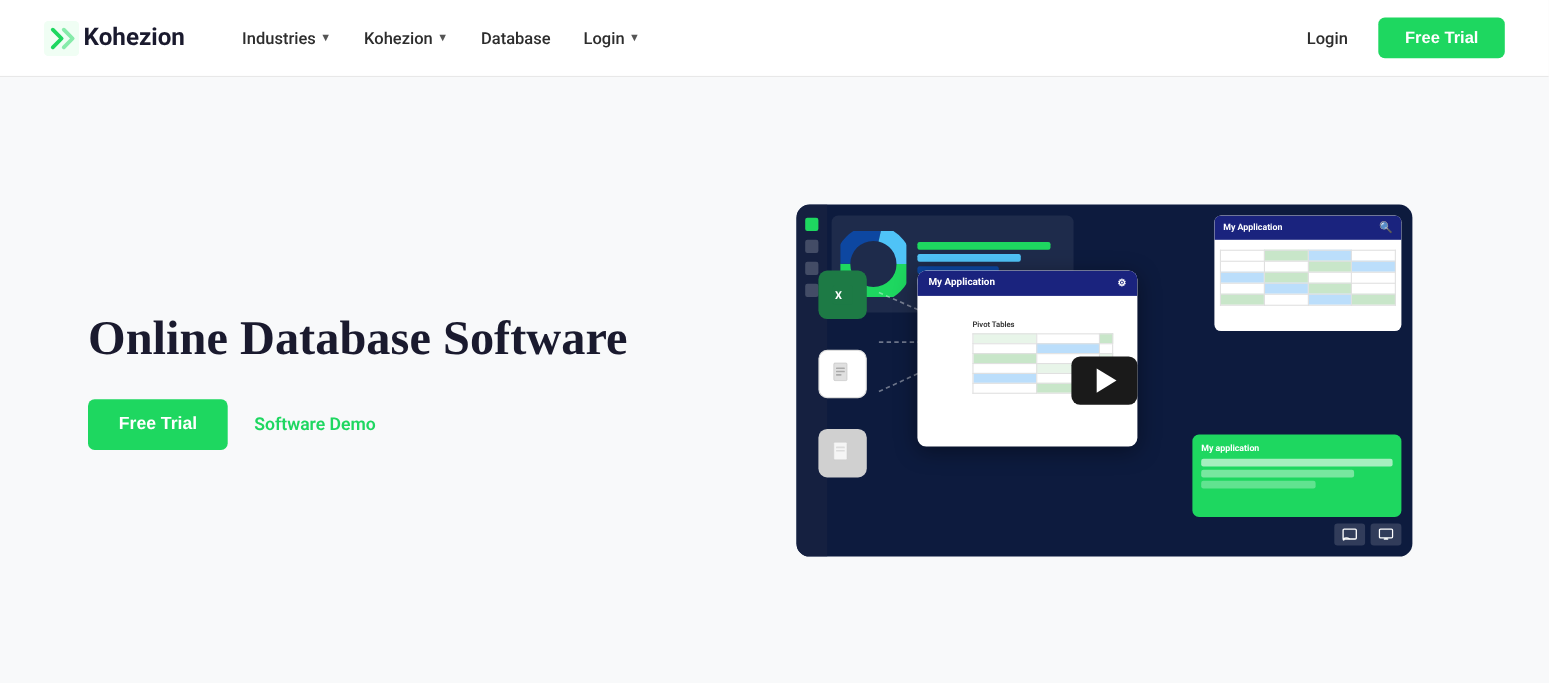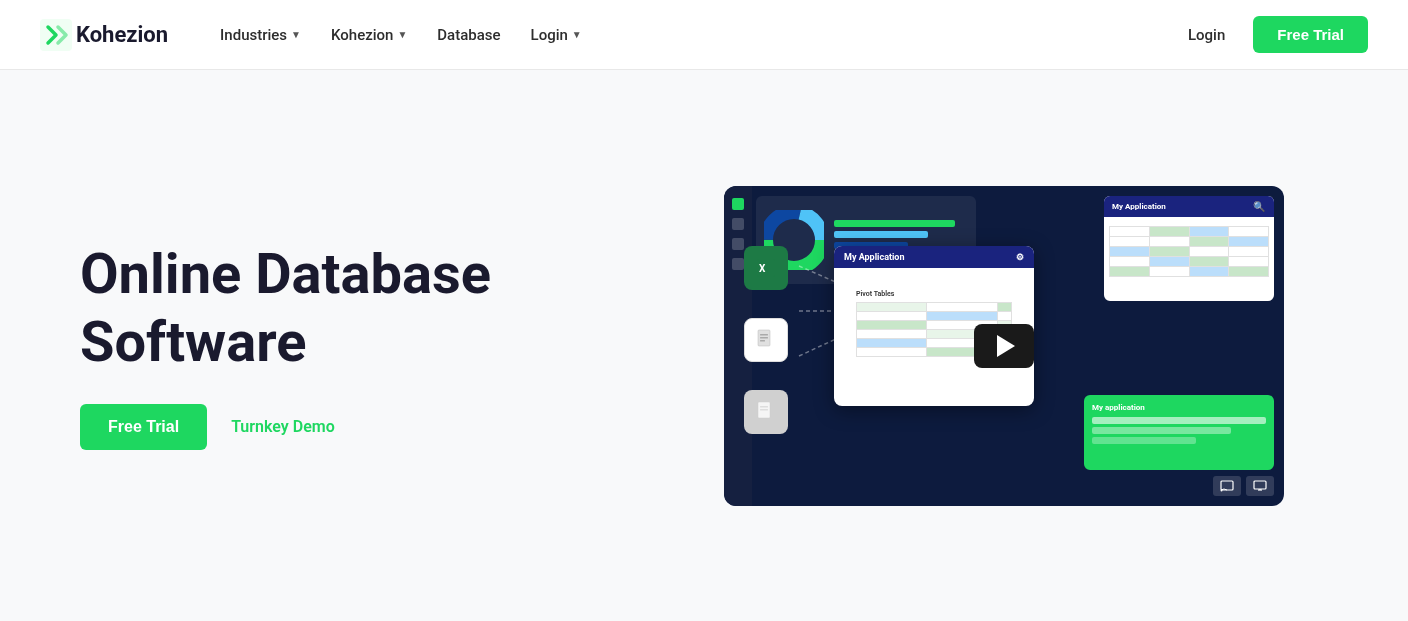--- a/index.html
+++ b/index.html
@@ -86,25 +86,26 @@
       align-items: center;
       padding: 60px 80px 60px 80px;
       min-height: 551px;
       gap: 80px;
     }
     .hero-left {
       flex: 0 0 520px;
       max-width: 520px;
     }
     .hero-title {
-      font-size: 56px;
+      font-size: 44px;
       font-weight: 700;
       color: #1a1a2e;
       line-height: 1.2;
       margin-bottom: 28px;
+      font-family: Liberation Serif, serif;
     }
     .hero-description {
       font-size: 16px;
       color: #555;
       line-height: 1.7;
       margin-bottom: 40px;
     }
     .hero-buttons {
       display: flex;
       align-items: center;
@@ -267,21 +268,21 @@
     <span class="nav-login">Login</span>
     <button class="nav-free-trial">Free Trial</button>
   </div>
 </nav>
 
 <section class="hero">
   <div class="hero-left">
     <h1 class="hero-title">Online Database Software</h1>
     <div class="hero-buttons">
       <button class="btn-free-trial">Free Trial</button>
-      <a class="btn-schedule-demo" href="#">Turnkey Demo</a>
+      <a class="btn-schedule-demo" href="#">Software Demo</a>
     </div>
   </div>
 
   <div class="hero-right">
     <div class="ui-mockup">
 
       <div class="sidebar-panel">
         <div class="sb-dot active"></div>
         <div class="sb-dot"></div>
         <div class="sb-dot"></div>
@@ -376,21 +377,21 @@
         <polygon points="90,60 80,55 80,65" fill="rgba(255,255,255,0.4)"></polygon>
         <line x1="10" y1="105" x2="90" y2="68" stroke="rgba(255,255,255,0.4)" stroke-width="1.5" stroke-dasharray="4 3"></line>
         <polygon points="90,68 80,62 82,72" fill="rgba(255,255,255,0.4)"></polygon>
       </svg>
 
       <div style="position:absolute; top:60px; left:110px; width:200px; height:160px; background:#fff; border-radius:8px; overflow:hidden; box-shadow:0 4px 20px rgba(0,0,0,0.4); z-index:5;">
         <div style="background:#1a237e; padding:6px 10px; font-size:9px; color:#fff; font-weight:700; display:flex; justify-content:space-between;">
           <span>My Application</span>
           <span style="font-size:9px;">⚙</span>
         </div>
-        <div style="padding:22px;">
+        <div style="padding:22px;margin-left:28px;">
           <div style="font-size:7px; color:#333; font-weight:600; margin-bottom:4px;">Pivot Tables</div>
           <table style="width:100%; border-collapse:collapse;">
             <tbody>
                 <tr>
               <td style="border:1px solid #e0e0e0; height:9px; font-size:6px; padding:1px 2px; background:#e8f5e9;"></td>
               <td style="border:1px solid #e0e0e0; height:9px; font-size:6px; padding:1px 2px;"></td>
               <td style="border:1px solid #e0e0e0; height:9px; background:#c8e6c9;"></td>
             </tr>
             <tr>
               <td style="border:1px solid #e0e0e0; height:9px;"></td>

